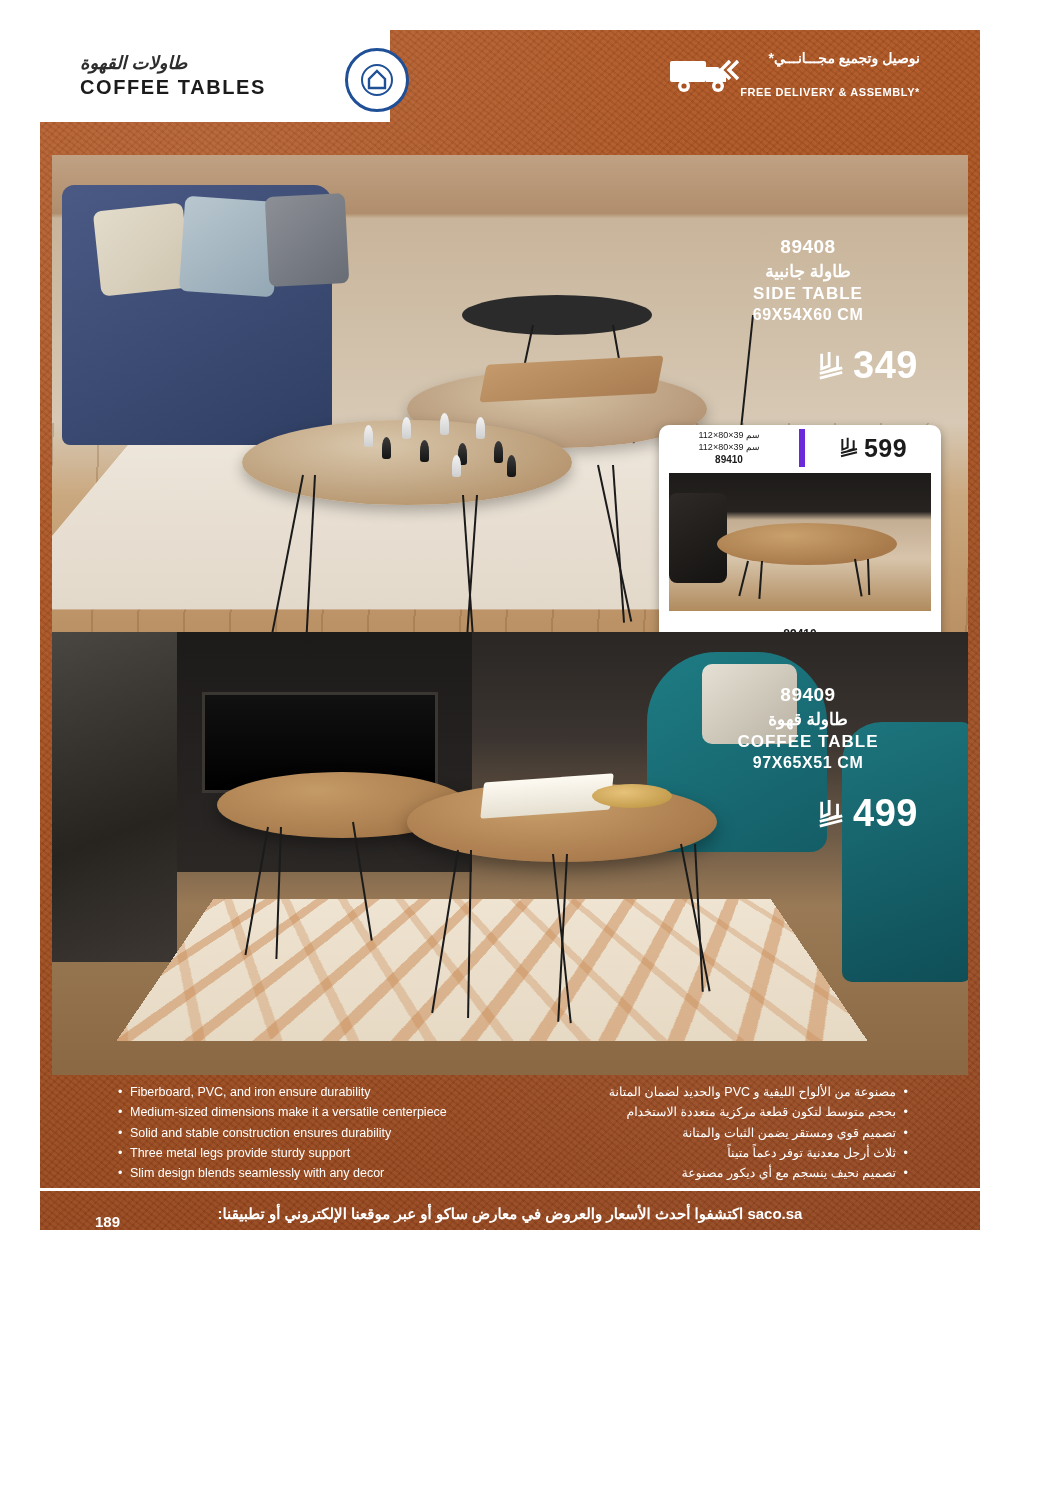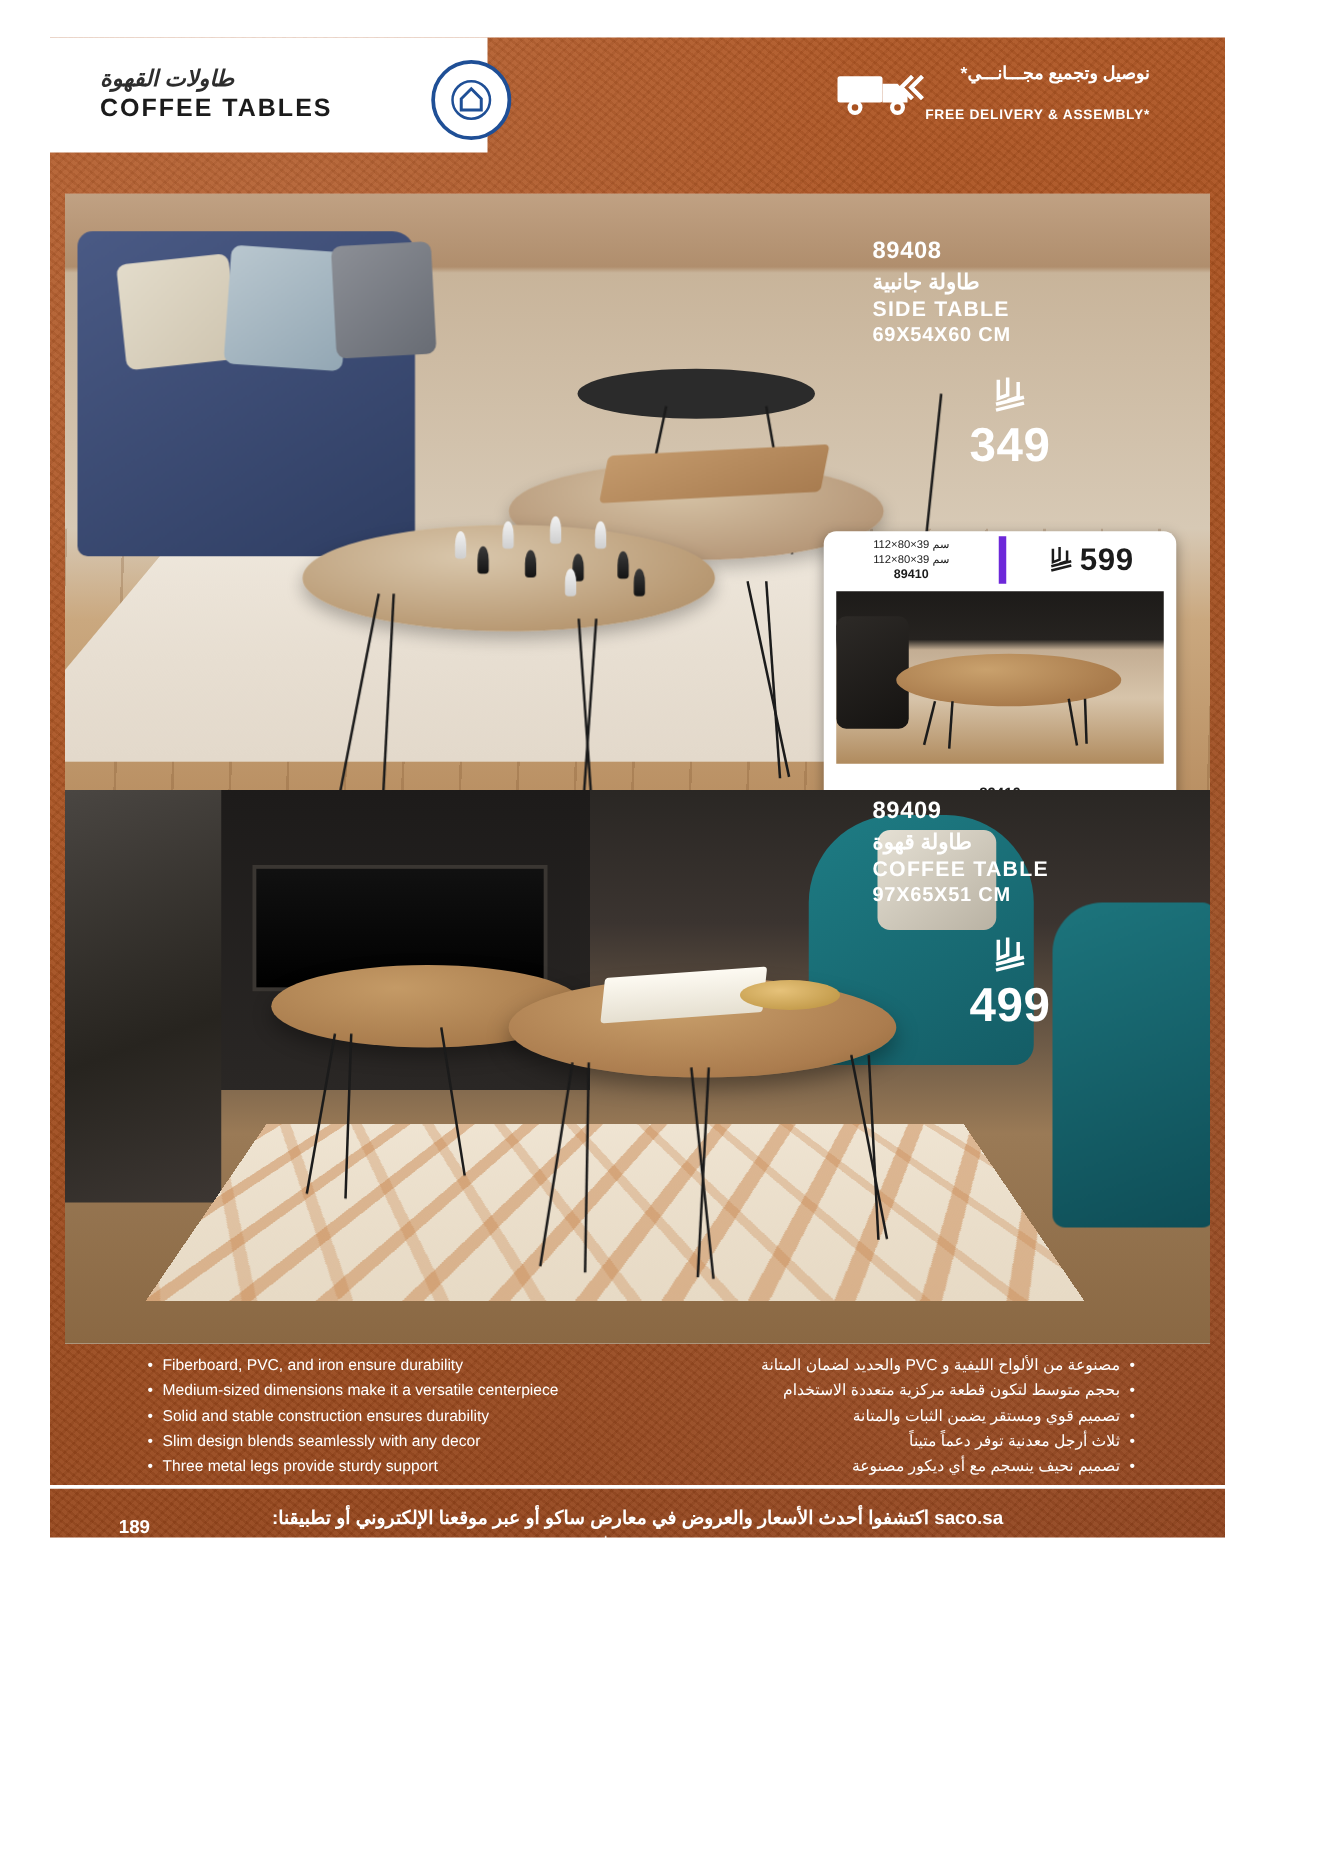--- a/index.html
+++ b/index.html
@@ -257,22 +257,23 @@
     border-radius: 3px;
   }
   .p2-tray {
     position: absolute; left: 540px; top: 152px; width: 80px; height: 24px;
     background: radial-gradient(ellipse at 40% 35%, #e6c27a, #b88f3c);
     border-radius: 50%;
   }
   
   .callout {
     position: absolute;
-    text-align: left;
+    text-align: center;
     color: #ffffff;
+    margin-top: 46px;
   }
   .callout-1 { right: 62px; top: 160px; width: 220px; }
   .callout-2 { right: 62px; top: 608px; width: 220px; }
   .sku {
     font-size: 19px;
     font-weight: bold;
     letter-spacing: 0.5px;
   }
   .name-ar {
     font-size: 17px;
@@ -291,21 +292,20 @@
     font-weight: bold;
     letter-spacing: 0.6px;
     margin-top: 2px;
   }
   .price-row {
     display: flex;
     align-items: center;
     justify-content: flex-end;
     gap: 8px;
     margin-top: 22px;
-    flex-direction: column;
   }
   .price-val {
     font-size: 38px;
     font-weight: bold;
     letter-spacing: 0.5px;
     line-height: 1;
   }
   .riyal {
     width: 28px;
     height: 30px;
@@ -617,22 +617,22 @@
         <span class="price-val">499</span>
       </div>
     </div>
 
     <div class="bullets">
       <div class="bullets-en">
         <ul>
           <li>Fiberboard, PVC, and iron ensure durability</li>
           <li>Medium-sized dimensions make it a versatile centerpiece</li>
           <li>Solid and stable construction ensures durability</li>
+          <li>Three metal legs provide sturdy support</li>
           <li>Slim design blends seamlessly with any decor</li>
-          <li>Three metal legs provide sturdy support</li>
         </ul>
       </div>
       <div class="bullets-ar">
         <ul>
           <li>مصنوعة من الألواح الليفية و PVC والحديد لضمان المتانة</li>
           <li>بحجم متوسط لتكون قطعة مركزية متعددة الاستخدام</li>
           <li>تصميم قوي ومستقر يضمن الثبات والمتانة</li>
           <li>ثلاث أرجل معدنية توفر دعماً متيناً</li>
           <li>تصميم نحيف ينسجم مع أي ديكور مصنوعة</li>
         </ul>

